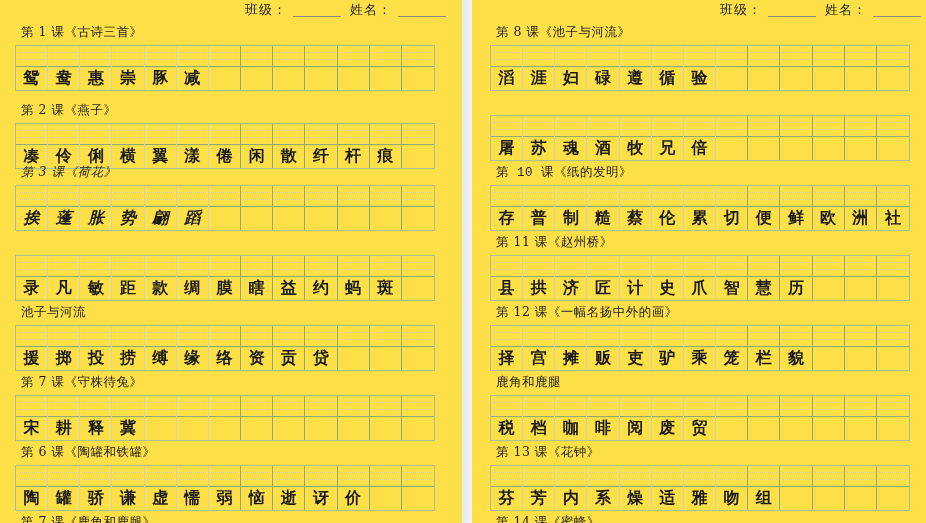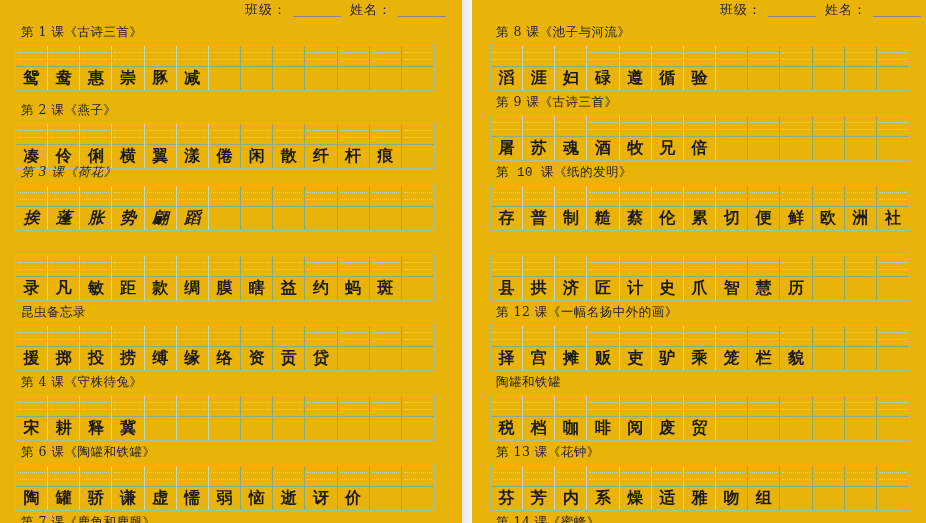--- a/index.html
+++ b/index.html
@@ -3,21 +3,21 @@
 <meta charset="utf-8">
 <style>
   html, body { margin: 0; padding: 0; }
   body {
     width: 926px; height: 523px; overflow: hidden; position: relative;
     background: #eef0f3;
     font-family: "DejaVu Serif", "Liberation Serif", serif;
     color: #222;
   }
   .page {
-    position: absolute; top: 0; height: 523px; background: #eab308; overflow: hidden;
+    position: absolute; top: 0; height: 523px; background: #fde047; overflow: hidden;
   }
   .page.left { left: 0; width: 462px; }
   .page.right { left: 472px; width: 454px; }
   .gap-shadow {
     position: absolute; top: 0; left: 462px; width: 10px; height: 523px;
     background: linear-gradient(to right, #e6e8ec, #f2f3f6);
   }
   .header-line {
     position: absolute; top: 1px; font-size: 13px; white-space: nowrap;
     display: flex; align-items: flex-end;
@@ -294,21 +294,21 @@
             <div class="py"></div>
             <div class="ch">斑</div>
           </div>
           <div class="cell">
             <div class="py"></div>
             <div class="ch"></div>
           </div>
         </div>
       </div>
       <div class="section" style="top: 302px;">
-        <div class="sec-title">昆虫备忘录</div>
+        <div class="sec-title">池子与河流</div>
         <div class="grid">
           <div class="cell light">
             <div class="py"></div>
             <div class="ch">援</div>
           </div>
           <div class="cell light">
             <div class="py"></div>
             <div class="ch">掷</div>
           </div>
           <div class="cell light">
@@ -351,21 +351,21 @@
             <div class="py"></div>
             <div class="ch"></div>
           </div>
           <div class="cell">
             <div class="py"></div>
             <div class="ch"></div>
           </div>
         </div>
       </div>
       <div class="section" style="top: 372px;">
-        <div class="sec-title">第 4 课《守株待兔》</div>
+        <div class="sec-title">第 7 课《守株待兔》</div>
         <div class="grid">
           <div class="cell light">
             <div class="py"></div>
             <div class="ch">宋</div>
           </div>
           <div class="cell light">
             <div class="py"></div>
             <div class="ch">耕</div>
           </div>
           <div class="cell light">
@@ -538,21 +538,20 @@
             <div class="py"></div>
             <div class="ch"></div>
           </div>
           <div class="cell">
             <div class="py"></div>
             <div class="ch"></div>
           </div>
         </div>
       </div>
       <div class="section" style="top: 92px;">
-        <div class="sec-title">第 9 课《古诗三首》</div>
         <div class="grid">
           <div class="cell light">
             <div class="py"></div>
             <div class="ch">屠</div>
           </div>
           <div class="cell light">
             <div class="py"></div>
             <div class="ch">苏</div>
           </div>
           <div class="cell light">
@@ -652,20 +651,21 @@
             <div class="py"></div>
             <div class="ch">洲</div>
           </div>
           <div class="cell">
             <div class="py"></div>
             <div class="ch">社</div>
           </div>
         </div>
       </div>
       <div class="section" style="top: 232px;">
+        <div class="sec-title">第 11 课《赵州桥》</div>
         <div class="grid">
           <div class="cell light">
             <div class="py"></div>
             <div class="ch">县</div>
           </div>
           <div class="cell light">
             <div class="py"></div>
             <div class="ch">拱</div>
           </div>
           <div class="cell light">
@@ -765,21 +765,21 @@
             <div class="py"></div>
             <div class="ch"></div>
           </div>
           <div class="cell">
             <div class="py"></div>
             <div class="ch"></div>
           </div>
         </div>
       </div>
       <div class="section" style="top: 372px;">
-        <div class="sec-title">陶罐和铁罐</div>
+        <div class="sec-title">鹿角和鹿腿</div>
         <div class="grid">
           <div class="cell light">
             <div class="py"></div>
             <div class="ch">税</div>
           </div>
           <div class="cell light">
             <div class="py"></div>
             <div class="ch">档</div>
           </div>
           <div class="cell light">

